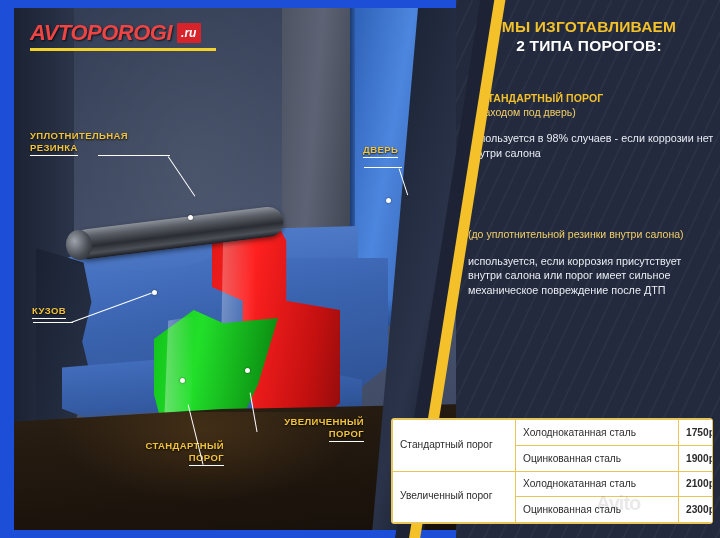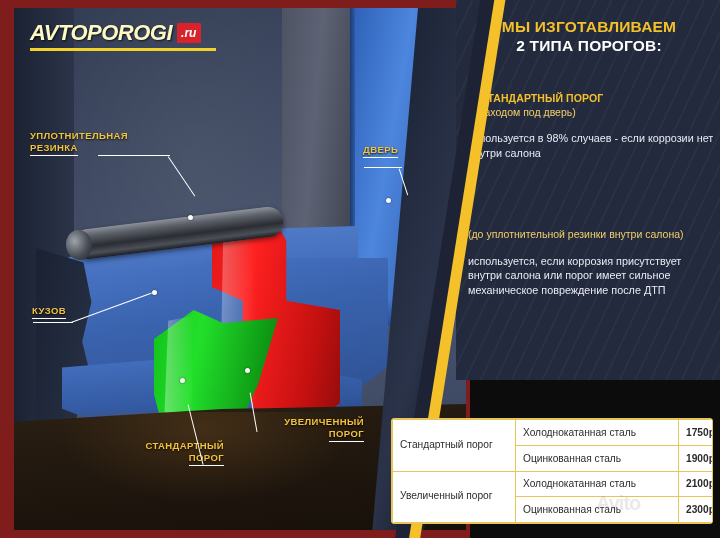--- a/index.html
+++ b/index.html
@@ -6,21 +6,21 @@
   body{
     width:720px;height:538px;overflow:hidden;
     font-family:"Liberation Sans",sans-serif;
     background:#0a0a0a;
   }
   #root{position:relative;width:720px;height:538px;overflow:hidden;background:#0c0c0c;}
 
   
   .left-panel{
     position:absolute;left:0;top:0;width:470px;height:538px;
-    background:#7f1d1d;overflow:hidden;
+    background:#1d4ed8;overflow:hidden;
   }
   .photo-frame{
     position:absolute;left:14px;top:8px;width:452px;height:522px;
     background:linear-gradient(160deg,#2d3850 0%,#3b465f 35%,#4a5570 60%,#353f58 100%);
     overflow:hidden;
   }
   .photo-vign{
     position:absolute;inset:0;
     background:radial-gradient(ellipse at 40% 30%, rgba(255,255,255,.08) 0%, rgba(0,0,0,0) 60%);
   }
@@ -145,21 +145,21 @@
     position:absolute;top:-40px;left:450px;width:11px;height:640px;
     background:#f4c12a;transform:rotate(9deg);z-index:6;
   }
   .divider-dark{
     position:absolute;top:-40px;left:436px;width:16px;height:640px;
     background:#1d2334;transform:rotate(9deg);z-index:5;
   }
 
   
   .right-panel{
-    position:absolute;left:456px;top:0;width:264px;height:380px;
+    position:absolute;left:456px;top:0;width:264px;height:538px;
     background:#232a3d;z-index:4;overflow:hidden;
   }
   .rp-stripes{
     position:absolute;inset:0;
     background:repeating-linear-gradient(115deg,rgba(255,255,255,.032) 0px,rgba(255,255,255,.032) 2px,rgba(0,0,0,0) 2px,rgba(0,0,0,0) 14px);
   }
   .rp-inner{position:absolute;inset:0;padding:0;z-index:2;}
 
   .hdr{position:absolute;left:10px;top:17px;width:246px;text-align:center;}
   .hdr-l1{color:#f4c12a;font-weight:bold;font-size:15.5px;letter-spacing:.2px;line-height:19px;}
@@ -189,21 +189,21 @@
   .watermark{
     position:absolute;left:596px;top:492px;font-size:20px;font-weight:bold;
     color:rgba(120,120,120,.16);letter-spacing:-1px;z-index:9;pointer-events:none;
     font-family:"Liberation Sans",sans-serif;
   }
 
   
   .logo{position:absolute;left:30px;top:20px;z-index:10;}
   .logo-row{display:flex;align-items:center;gap:5px;}
   .logo-txt{
-    color:#fef9c3;font-weight:bold;font-style:italic;font-size:22px;
+    color:#ef4444;font-weight:bold;font-style:italic;font-size:22px;
     letter-spacing:-.5px;text-shadow:1px 1px 2px rgba(0,0,0,.7);
   }
   .logo-ru{
     background:#d8232a;color:#ffffff;font-weight:bold;font-style:italic;
     font-size:12px;padding:3px 5px 3px 4px;border-radius:1px;
   }
   .logo-ul{height:3px;background:#f4d22a;margin-top:2px;width:186px;}
 </style>
 </head>
 <body>

